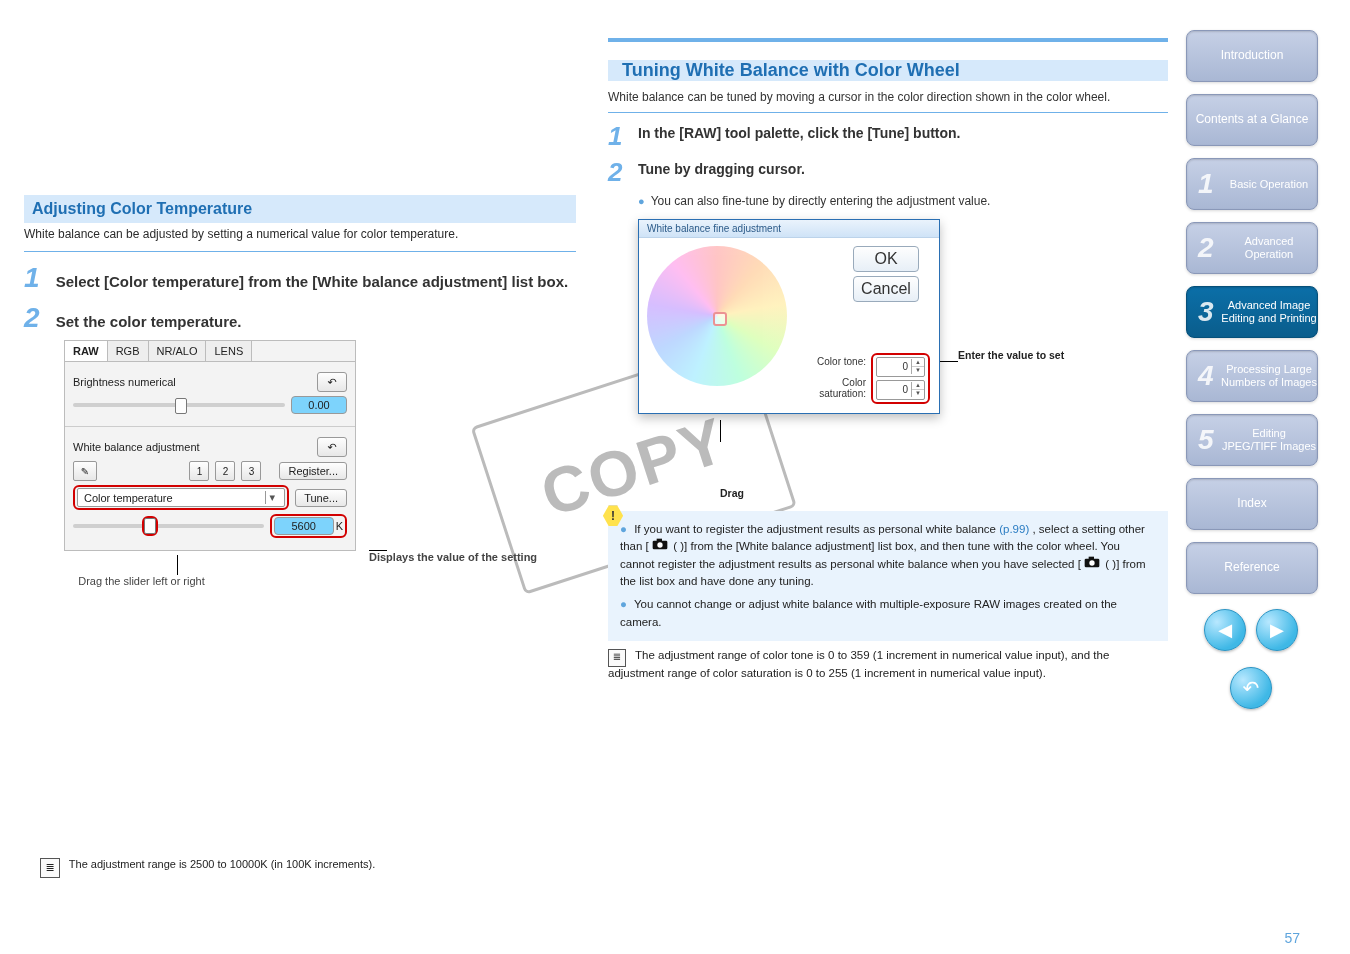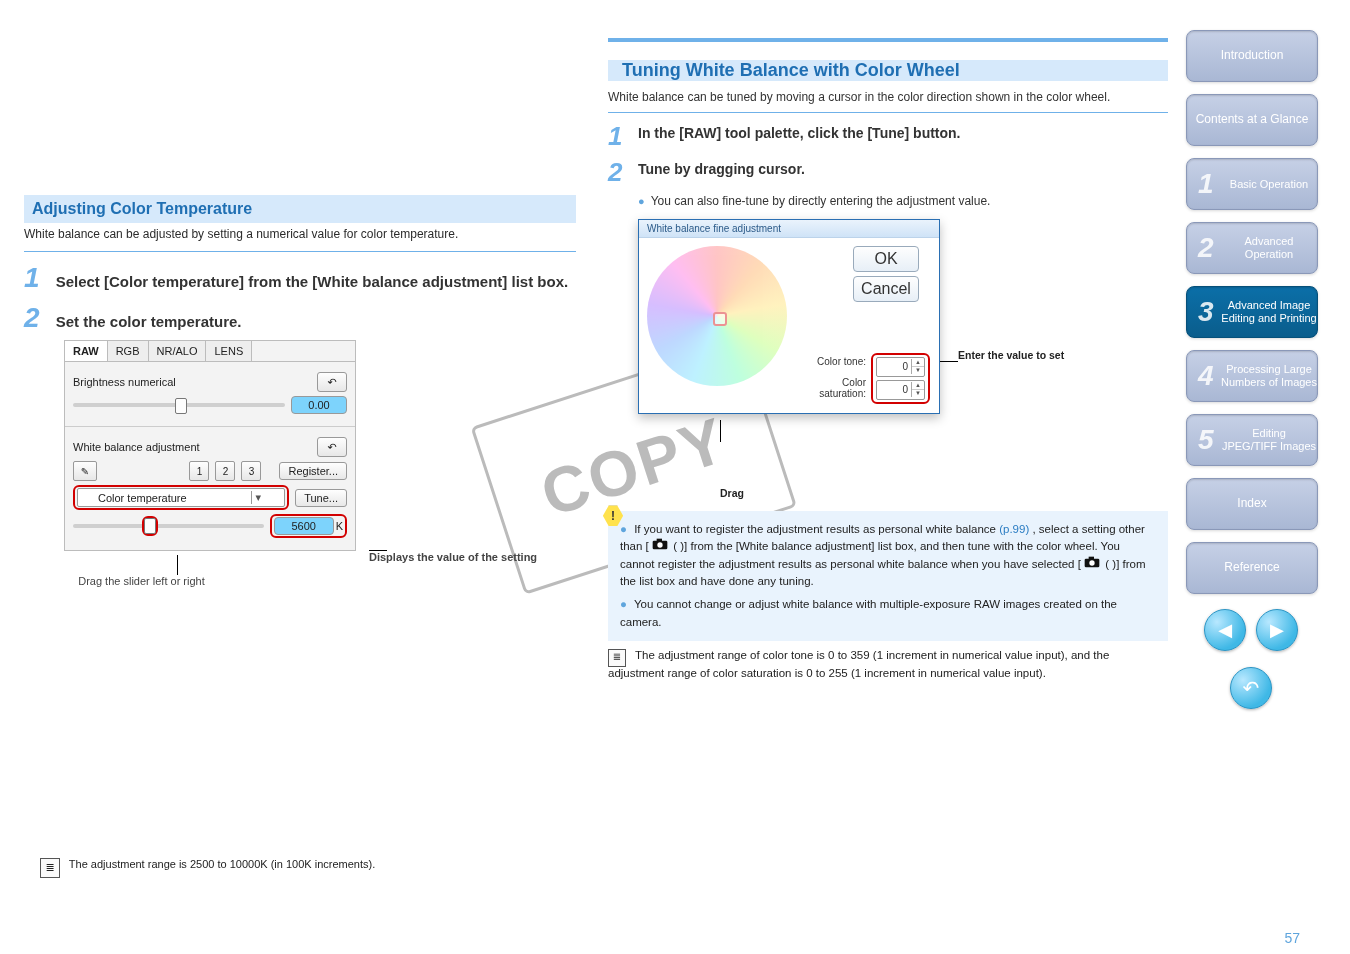--- a/index.html
+++ b/index.html
@@ -64,21 +64,21 @@
   .tab { padding:4px 8px; border-right:1px solid #bcbcbc; background:#eee; }
   .tab.active { background:#fff; font-weight:600; }
   .sect { padding:6px 8px 8px; }
   .row { display:flex; align-items:center; gap:6px; margin:4px 0; }
   .field { border:1px solid #999; background:#7dd3fc; padding:2px 6px; border-radius:4px; font-size:11px; min-width:42px; text-align:center; }
   .btn { border:1px solid #999; background:linear-gradient(#fefefe,#e7e7e7); padding:2px 8px; border-radius:3px; font-size:11px; }
   .undo-sm { border:1px solid #999; background:linear-gradient(#fefefe,#e7e7e7); width:28px; height:18px; border-radius:3px; display:flex;align-items:center;justify-content:center; }
   .slider { flex:1; height:4px; background:#cfcfcf; position:relative; border-radius:2px; }
   .thumb { position:absolute; top:-5px; width:10px; height:14px; background:#fdfdfd; border:1px solid #777; border-radius:2px; }
   .red-box { border:2px solid #d20000; border-radius:6px; padding:1px 2px; }
-  .dropdown { flex:1; display:flex; align-items:center; justify-content:space-between; border:1px solid #999; background:#fff; padding:2px 20px; border-radius:2px; }
+  .dropdown { flex:1; display:flex; align-items:center; justify-content:space-between; border:1px solid #999; background:#fff; padding:2px 6px; border-radius:2px; }
   .dd-arrow { width:12px; text-align:center; border-left:1px solid #999; margin-left:6px; color:#555; }
   .k-unit { margin-left:2px; }
   .sq-btn { border:1px solid #999; background:linear-gradient(#fefefe,#e7e7e7); width:18px; height:18px; display:flex;align-items:center;justify-content:center; border-radius:2px; font-size:10px; }
   .eyedrop { width:22px; height:18px; }
 
   .callout-line { color:#444; font-size:11px; margin-left:40px; }
   .vline { border-left:1px solid #000; height:20px; display:inline-block; vertical-align:top; }
   .tip-box {
     position:absolute; left:40px; top:858px; width:520px;
     font-size:11px; color:#222;

